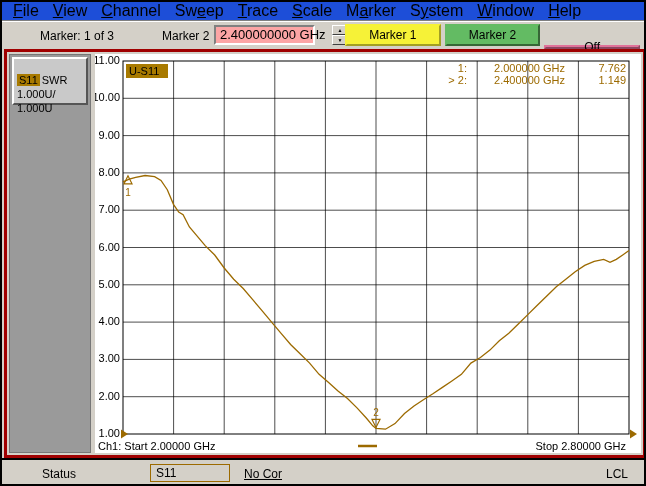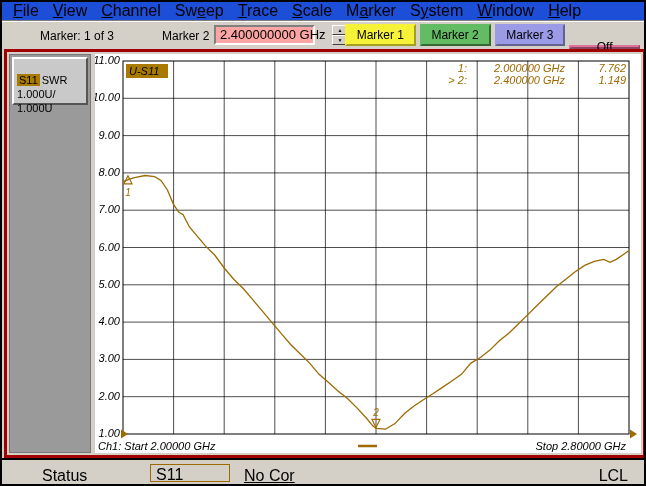--- a/index.html
+++ b/index.html
@@ -32,26 +32,26 @@
 
   
   .main { position:absolute; left:2px; top:47px; width:642px; height:409px;
           border:3px solid #a00000; background:#d4d0c8; }
   .sidebar { position:absolute; left:2px; top:2px; width:82px; bottom:2px; background:#9a9a9a;
              border:1px solid #777; }
   .trace-select { position:absolute; left:2px; top:2px; right:2px; height:48px; background:#c9c9c9;
                   border:2px solid; border-color:#fff #555 #555 #fff; font-size:11px; color:#000;
                   padding:14px 3px; line-height:14px; }
   .badge { background:#a87a00; color:#000; padding:0 2px; margin-right:2px; }
-  .chart-panel { position:absolute; left:88px; top:2px; right:2px; bottom:2px; background:#fff;font-style:italic; }
+  .chart-panel { position:absolute; left:88px; top:2px; right:2px; bottom:2px; background:#fff; }
   svg text { font-family:"Liberation Sans", sans-serif; }
 
   
   .statusbar { position:absolute; left:0; bottom:0; right:0; height:26px; background:#d4d0c8;
-               border-top:2px solid #000; font-size:16px; color:#000; }
+               border-top:2px solid #000; font-size:12px; color:#000; }
   .st-status { position:absolute; left:40px; top:7px; }
   .st-ch     { position:absolute; left:96px; top:7px;margin-top:16px; }
   .st-meas   { position:absolute; left:148px; top:4px; width:80px; height:18px;
                border:1px solid #9c6a00; padding:1px 0 0 5px; }
   .st-cor    { position:absolute; left:242px; top:7px;text-decoration:underline; }
   .st-lcl    { position:absolute; right:16px; top:7px; }
 </style>
 </head>
 <body>
 
@@ -74,21 +74,20 @@
     <span class="mk-count">Marker: 1 of 3</span>
     <span class="mk-label">Marker 2</span>
     <span class="mk-input">2.400000000 GHz</span>
     <span class="spinner">
       <span class="spin up">▲</span>
       <span class="spin down">▼</span>
     </span>
     <span class="mk-buttons">
         <div class="mk-btn" style="background: rgb(246, 242, 55); border-color: rgb(246, 242, 55);">Marker 1</div>
         <div class="mk-btn" style="background: rgb(99, 187, 99); border-color: rgb(99, 187, 99);">Marker 2</div>
-        <div class="mk-btn" style="background: rgb(154, 154, 230); border-color: rgb(154, 154, 230);">Marker 3</div>
         <div class="mk-btn" style="background: rgb(224, 113, 154); border-color: rgb(224, 113, 154); margin-top: 21px;">Off</div>
       </span>
   </div>
 
   <div class="main">
     <div class="sidebar">
       <div class="trace-select">
         <div>
           <span class="badge">S11</span><span>SWR</span>
         </div>

